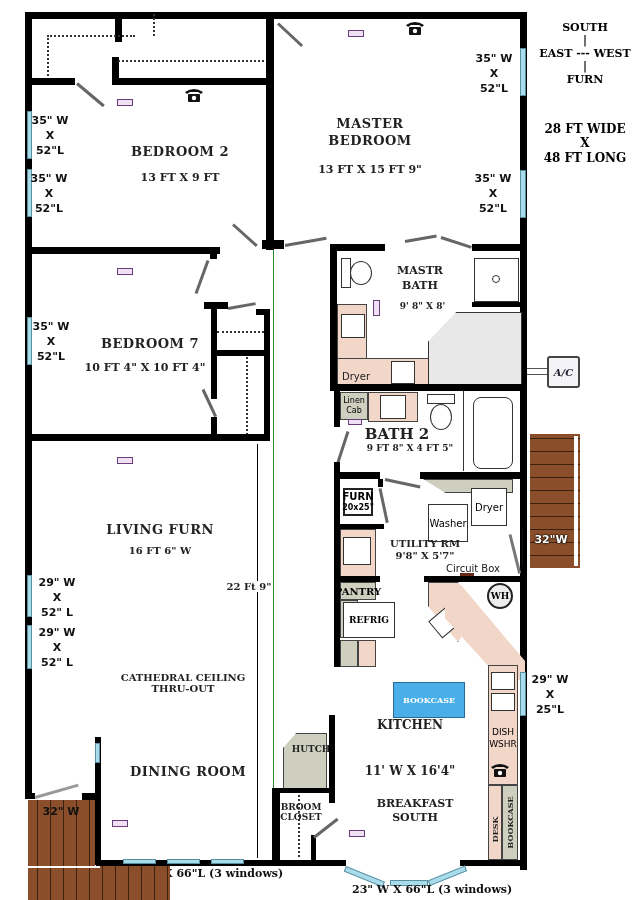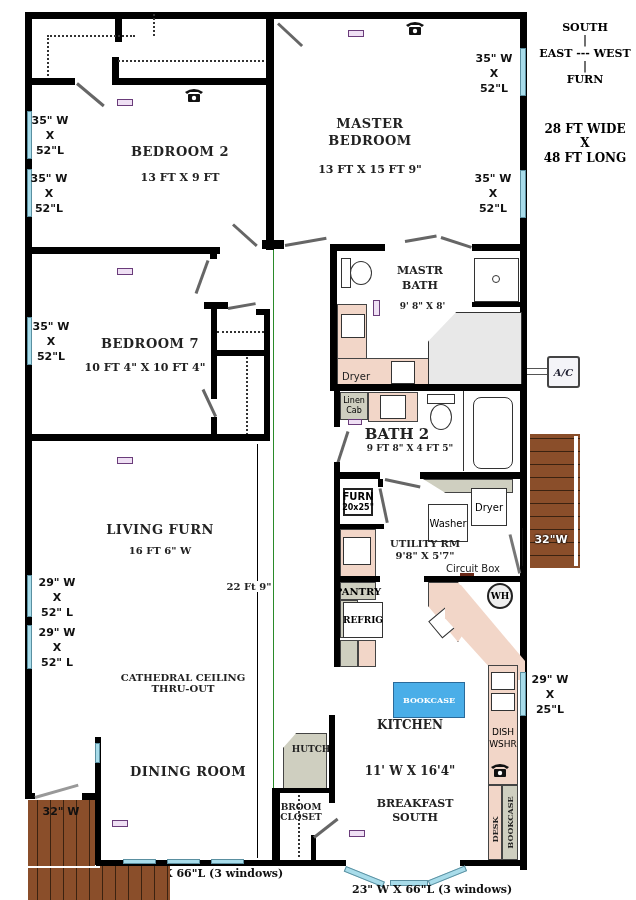--- a/index.html
+++ b/index.html
@@ -259,21 +259,21 @@
 <div class="door" style="left:510px;top:533px;width:40px;transform:rotate(76deg);background:#777;"></div>
 
 <div class="deckh" style="left:530px;top:434px;width:50px;height:134px;"></div>
 <div class="abs" style="left:574px;top:436px;width:4px;height:130px;background:#fff;"></div>
 <div class="winlbl" style="left:530px;top:533px;width:42px;color:#fff;text-shadow:0 0 2px #000,0 0 2px #000;">32"W</div>
 
 <div class="gray" style="left:340px;top:582px;width:36px;height:18px;display:flex;align-items:center;justify-content:center;">
   <span style="font-family:'DejaVu Serif',serif;font-weight:bold;font-size:10px;">PANTRY</span>
 </div>
 <div class="gray" style="left:340px;top:600px;width:18px;height:38px;"></div>
-<div class="appl" style="left:343px;top:602px;width:40px;height:36px;font-family:'DejaVu Serif',serif;font-weight:bold;font-size:9px;">REFRIG</div>
+<div class="appl" style="left:343px;top:602px;width:52px;height:36px;font-family:'DejaVu Serif',serif;font-weight:bold;font-size:9px;">REFRIG</div>
 <div class="gray" style="left:340px;top:640px;width:18px;height:27px;"></div>
 <div class="counter" style="left:358px;top:640px;width:18px;height:27px;"></div>
 
 <div class="counter" style="left:428px;top:582px;width:50px;height:60px;clip-path:polygon(0 0,60% 0,100% 50%,60% 100%,0 40%);"></div>
 <div class="appl" style="left:432px;top:610px;width:28px;height:22px;transform:rotate(-40deg);"></div>
 <div class="abs" style="left:487px;top:583px;width:26px;height:26px;border:2px solid #222;border-radius:50%;background:#eee;box-sizing:border-box;display:flex;align-items:center;justify-content:center;">
   <span style="font-family:'DejaVu Serif',serif;font-weight:bold;font-size:9px;">WH</span>
 </div>
 <div class="abs" style="left:445px;top:585px;width:80px;height:95px;background:#f2d6c8;clip-path:polygon(0 0,20% 0,100% 80%,100% 100%,70% 100%,0 35%);"></div>
 <div class="counter" style="left:488px;top:665px;width:30px;height:120px;"></div>

